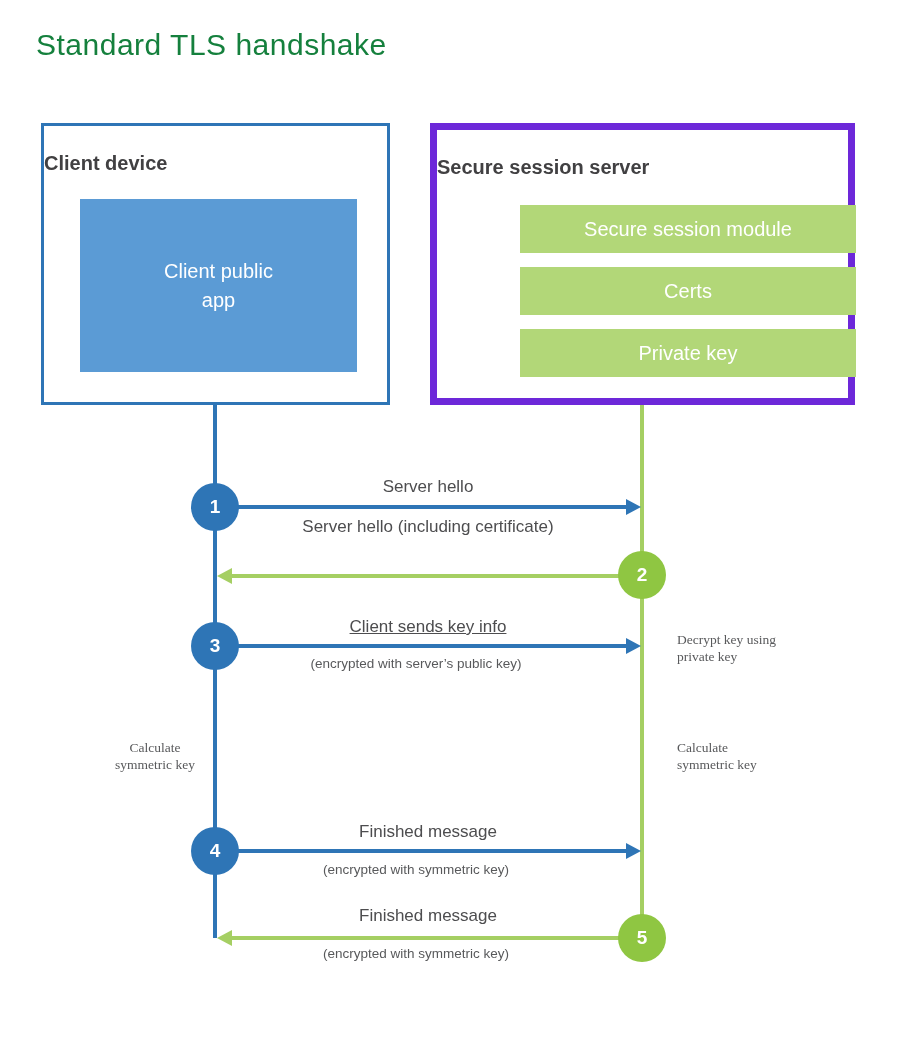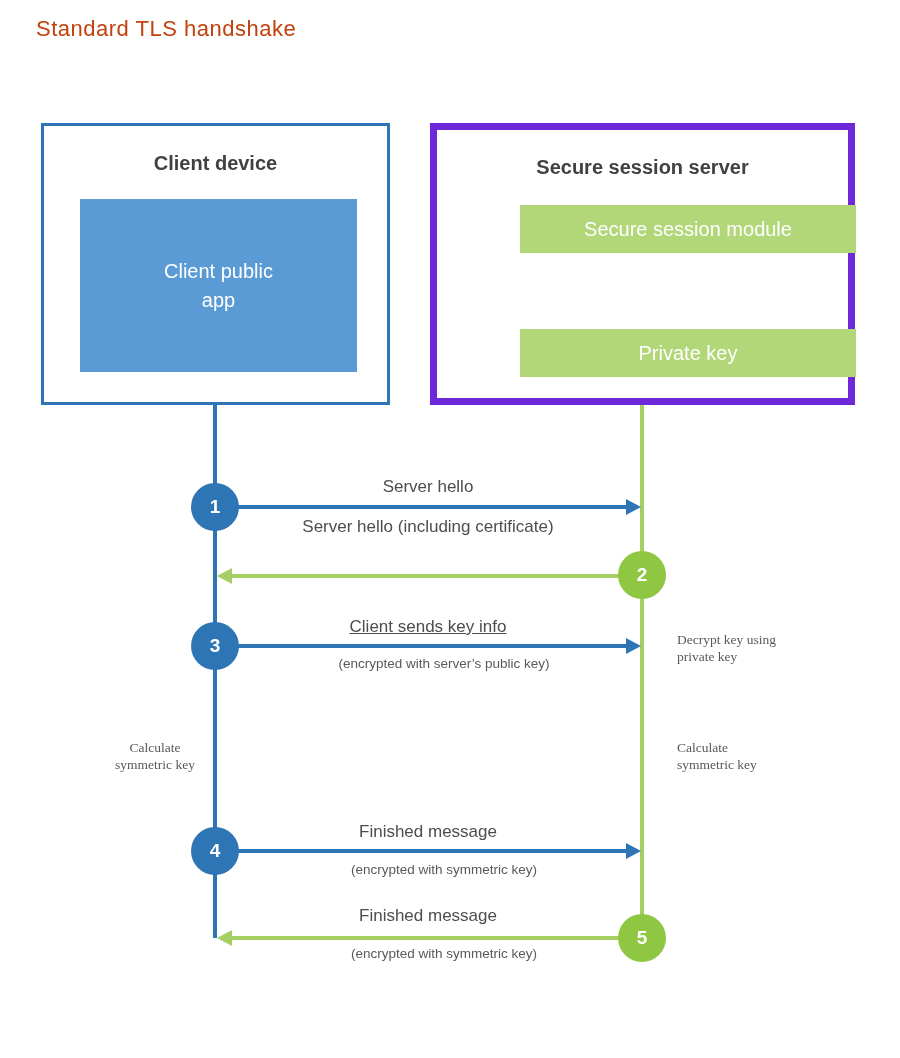--- a/index.html
+++ b/index.html
@@ -11,25 +11,25 @@
   .canvas {
     position: relative;
     width: 900px;
     height: 1058px;
     background: #ffffff;
     overflow: hidden;
   }
   .page-title {
     position: absolute;
     left: 36px;
-    top: 16px;
-    font-size: 22px;
+    top: 28px;
+    font-size: 30px;
     font-weight: 300;
     letter-spacing: 0.5px;
-    color: #c2410c;
+    color: #15803d;
   }
   
   .entity-box {
     position: absolute;
     top: 123px;
     height: 282px;
     background: #ffffff;
     box-sizing: border-box;
   }
   .entity-box.client {
@@ -40,21 +40,20 @@
   .entity-box.server {
     left: 430px;
     width: 425px;
     border: 7px solid #6d28d9;
   }
   .entity-title {
     position: absolute;
     top: 26px;
     left: 0;
     width: 100%;
-    text-align: center;
     font-size: 20px;
     font-weight: 700;
     color: #414042;
   }
   .client-app {
     position: absolute;
     left: 36px;
     top: 73px;
     width: 277px;
     height: 173px;
@@ -127,21 +126,21 @@
   .msg-label {
     position: absolute;
     left: 178px;
     width: 500px;
     text-align: center;
     font-size: 17px;
     color: #4d4d4f;
   }
   .msg-sub {
     position: absolute;
-    left: 194px;
+    left: 166px;
     width: 500px;
     text-align: center;
     font-size: 13.5px;
     color: #58595b;
   }
   .side-note {
     position: absolute;
     font-size: 13.5px;
     line-height: 17px;
     color: #58595b;
@@ -161,20 +160,21 @@
     <div class="entity-title">Client device</div>
     <div class="client-app">
       <span>Client public</span>
       <span>app</span>
     </div>
   </div>
 
   <div class="entity-box server">
     <div class="entity-title">Secure session server</div>
     <div class="server-bar b1">Secure session module</div>
+    <div class="server-bar b2">Certs</div>
     <div class="server-bar b3">Private key</div>
   </div>
 
   <div class="vline blue"></div>
   <div class="vline green"></div>
 
   <div class="msg-label" style="top:477px;">Server hello</div>
   <div class="hline blue" style="left:237px; top:505px; width:390px;"></div>
   <div class="arrowhead right blue" style="left:626px; top:499px;"></div>
   <div class="step-circle blue" style="left:191px; top:483px;">1</div>

